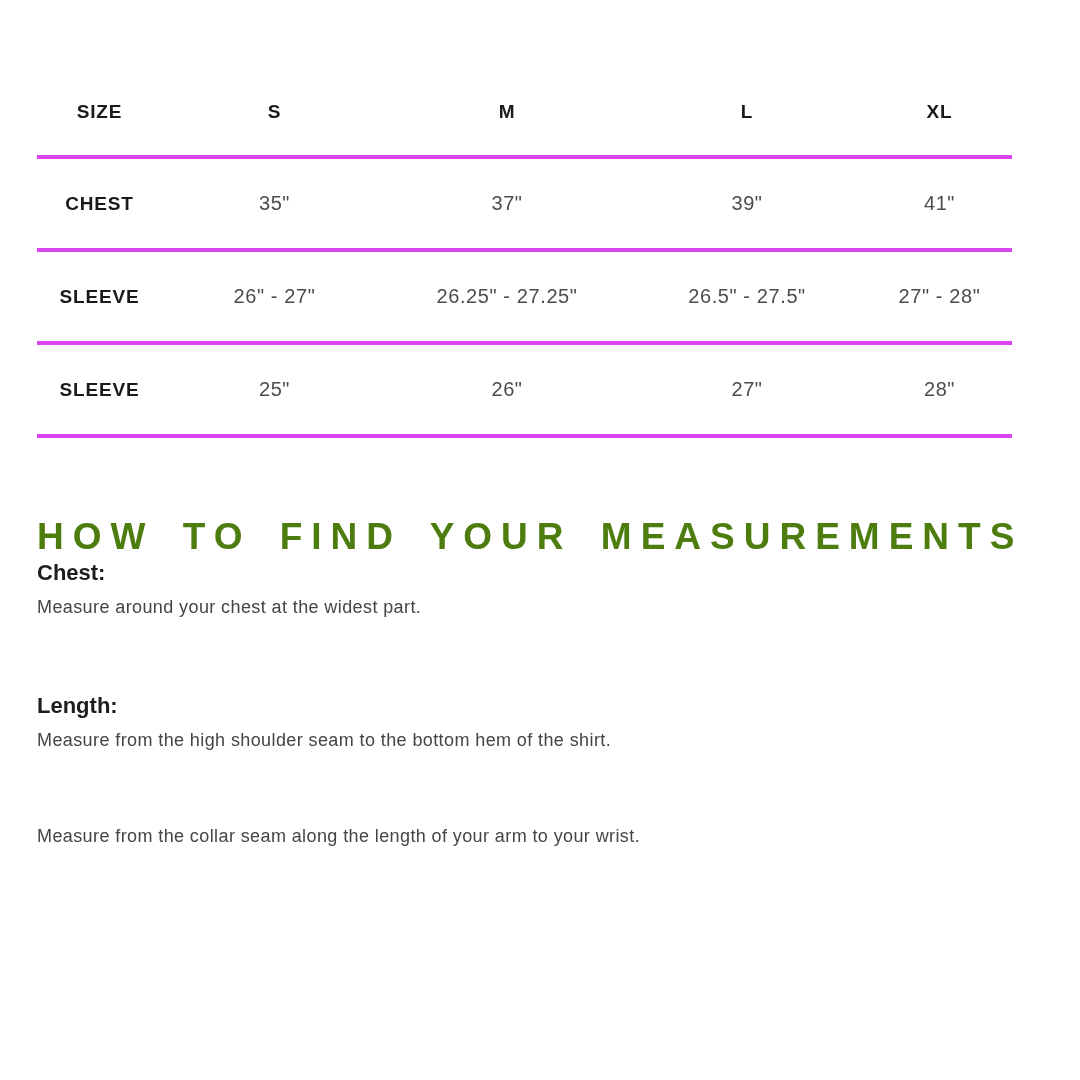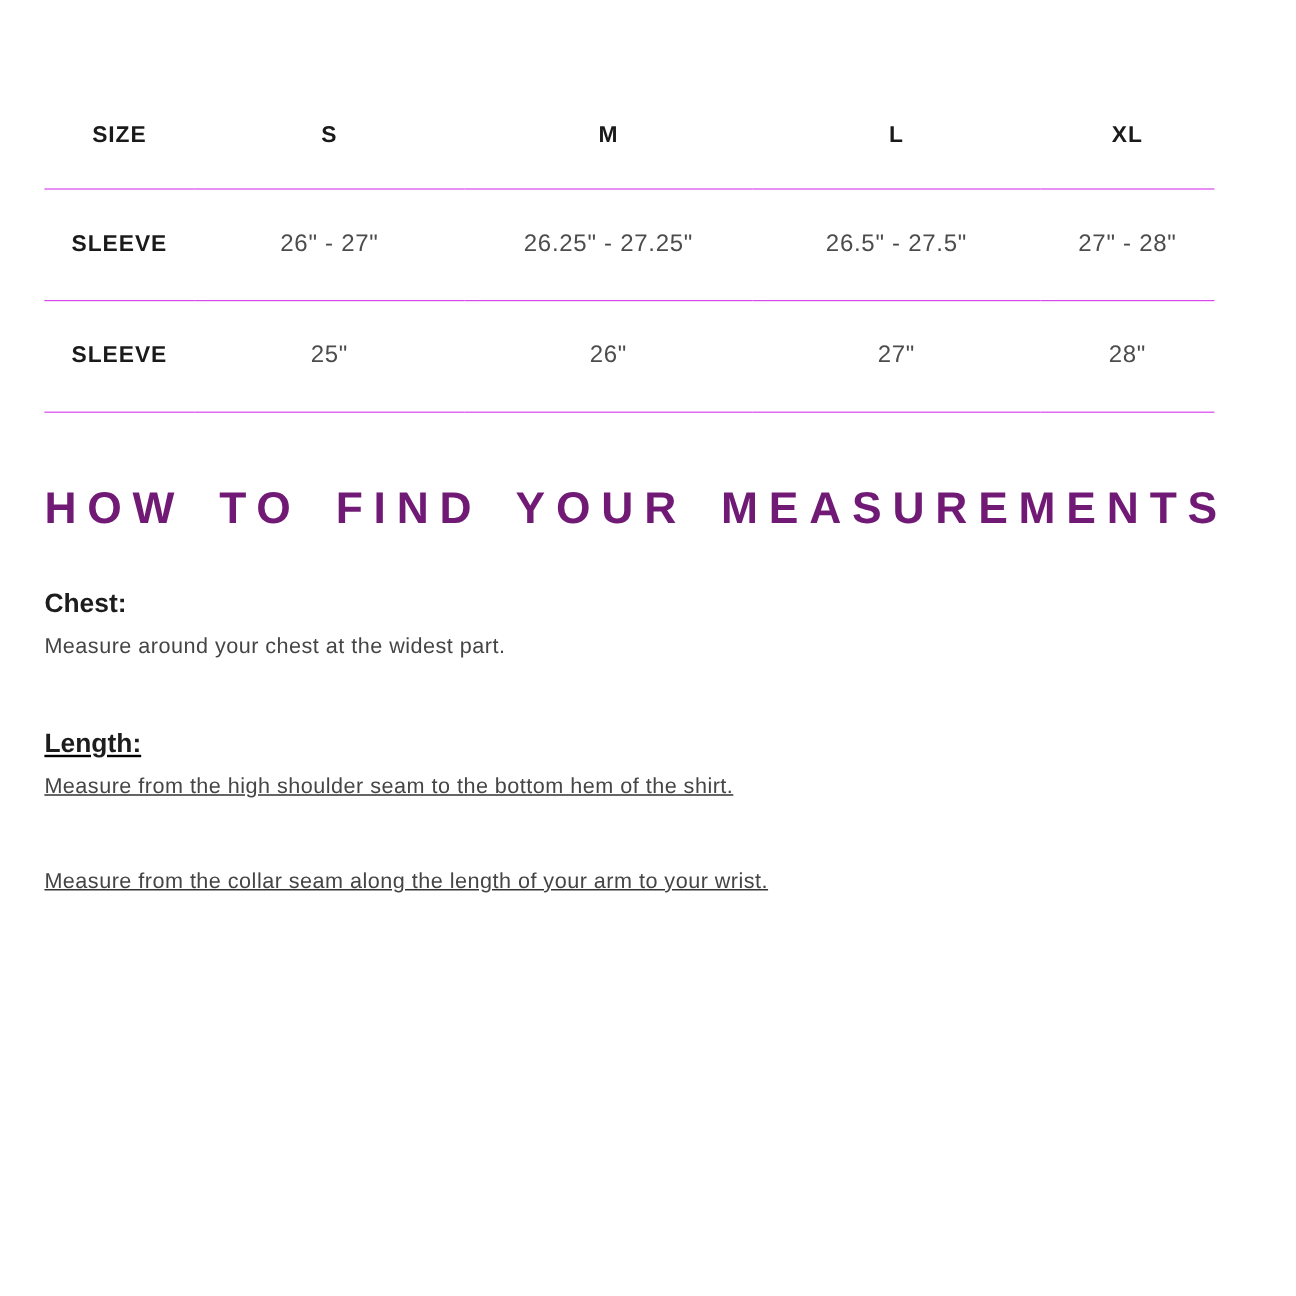--- a/index.html
+++ b/index.html
@@ -25,21 +25,21 @@
     table-layout: fixed;
   }
   col.c-label { width: 125px; }
   col.c-s     { width: 225px; }
   col.c-m     { width: 240px; }
   col.c-l     { width: 240px; }
   col.c-xl    { width: 145px; }
 
   table.size-table th,
   table.size-table td {
-    border-bottom: 1px solid #d946ef;
+    border-bottom: 4px solid #d946ef;
     vertical-align: middle;
     text-align: center;
     white-space: nowrap;
   }
   table.size-table thead th { height: 88px; }
   table.size-table tbody td { height: 93px; }
 
   .head-cell, .row-label {
     font-size: 19px;
     font-weight: 700;
@@ -50,30 +50,30 @@
 
   td.value-cell {
     font-size: 20px;
     font-weight: 400;
     color: #4c4c4c;
     letter-spacing: 0.6px;
   }
 
   
   .guide-title {
-    margin-top: 59px;
+    margin-top: 78px;
     font-size: 37px;
     font-weight: 600;
     line-height: 1.15;
     letter-spacing: 9px;
     word-spacing: 9px;
-    color: #701a75;
+    color: #4d7c0f;
   }
-  .guide-section { margin-top: 44px; }
-  .guide-section + .guide-section { margin-top: 56px; text-decoration: underline; }
+  .guide-section { }
+  .guide-section + .guide-section { margin-top: 72px; }
 
   .section-label {
     font-size: 22px;
     font-weight: 700;
     line-height: 1.3;
     color: #1d1d1d;
   }
   .section-text {
     margin-top: 9px;
     font-size: 18px;
@@ -100,20 +100,27 @@
       <tr>
         <th class="row-label">SIZE</th>
         <th class="head-cell">S</th>
         <th class="head-cell">M</th>
         <th class="head-cell">L</th>
         <th class="head-cell">XL</th>
       </tr>
     </thead>
     <tbody>
       <tr>
+        <td class="row-label">CHEST</td>
+        <td class="value-cell">35"</td>
+        <td class="value-cell">37"</td>
+        <td class="value-cell">39"</td>
+        <td class="value-cell">41"</td>
+      </tr>
+      <tr>
         <td class="row-label">SLEEVE</td>
         <td class="value-cell">26" - 27"</td>
         <td class="value-cell">26.25" - 27.25"</td>
         <td class="value-cell">26.5" - 27.5"</td>
         <td class="value-cell">27" - 28"</td>
       </tr>
       <tr>
         <td class="row-label">SLEEVE</td>
         <td class="value-cell">25"</td>
         <td class="value-cell">26"</td>

